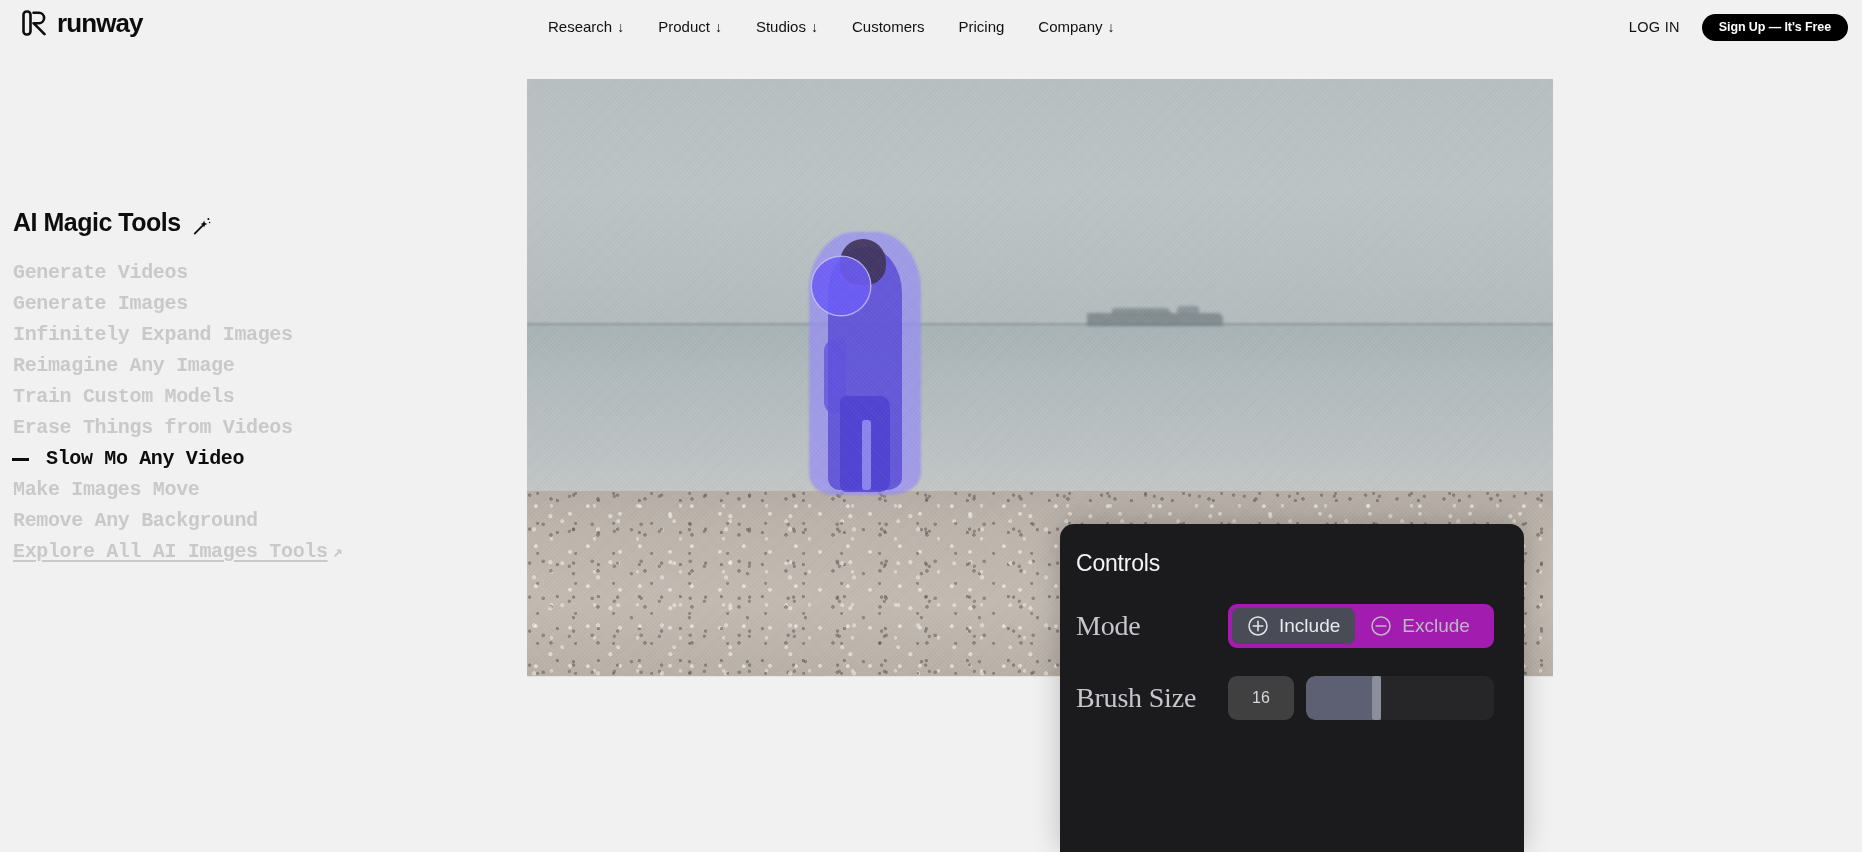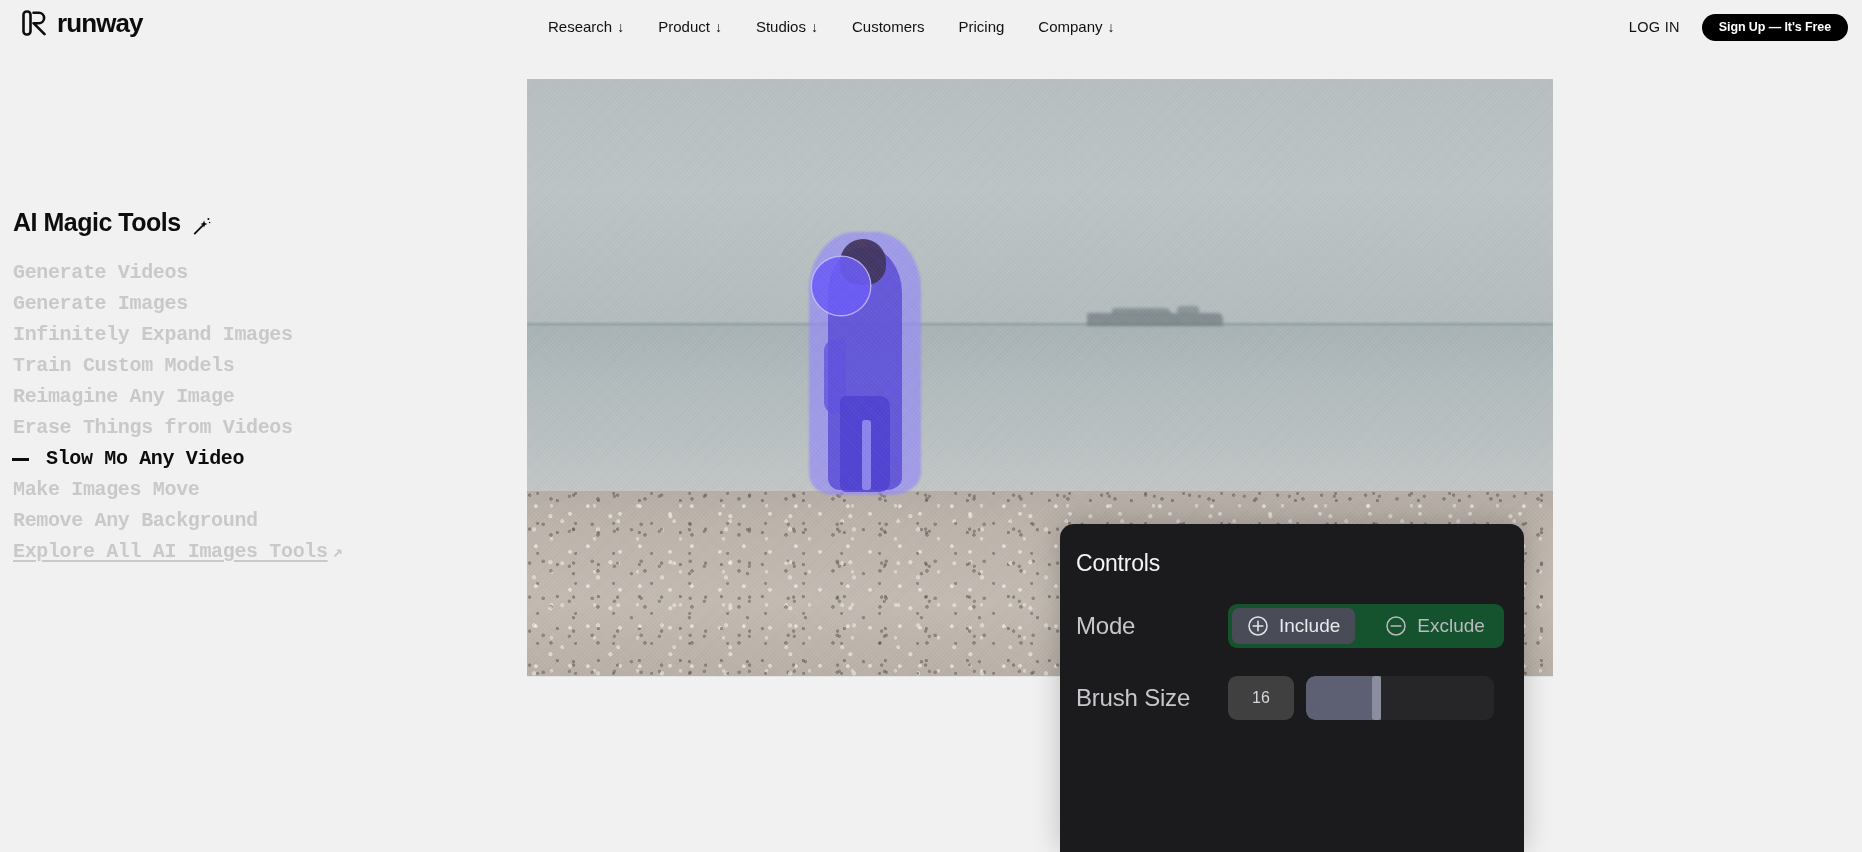--- a/index.html
+++ b/index.html
@@ -167,26 +167,26 @@
     border-radius:14px 14px 0 0;
     padding:26px 30px 0 16px;
     color:#e8e8ea;
     box-shadow:0 -2px 28px rgba(0,0,0,.22);
   }
   .controls-title { font-size:23px; font-weight:400; color:#f4f4f6; letter-spacing:-0.2px; }
 
   .ctl-row { display:flex; align-items:center; height:46px; margin-top:26px; }
   .ctl-label {
     width:152px; flex:none;
-    font-size:24px; font-weight:400; color:#c6c7cc; letter-spacing:-0.2px;
+    font-size:28px; font-weight:400; color:#c6c7cc; letter-spacing:-0.2px;font-family:Liberation Serif, serif;
   }
 
   .seg {
-    display:flex; align-items:center; gap:15px;
-    background:#14532d; border-radius:9px; padding:4px;
+    display:flex; align-items:center; gap:0;
+    background:#a21caf; border-radius:9px; padding:4px;
     height:44px; flex:1;
   }
   .seg-btn {
     display:flex; align-items:center; gap:10px;
     height:36px; padding:0 15px; border-radius:7px;
     background:transparent; border:none; cursor:pointer;
     font-family:inherit; font-size:19px; color:#b9bac0; white-space:nowrap;
   }
   .seg-btn.on { background:#494b57; color:#e9eaf0; }
   .seg-ico { width:22px; height:22px; flex:none; }
@@ -280,24 +280,24 @@
     <div class="tool-item">
       <span class="lbl">Generate Videos</span>
     </div>
     <div class="tool-item">
       <span class="lbl">Generate Images</span>
     </div>
     <div class="tool-item">
       <span class="lbl">Infinitely Expand Images</span>
     </div>
     <div class="tool-item">
+      <span class="lbl">Reimagine Any Image</span>
+    </div>
+    <div class="tool-item">
       <span class="lbl">Train Custom Models</span>
-    </div>
-    <div class="tool-item">
-      <span class="lbl">Reimagine Any Image</span>
     </div>
     <div class="tool-item">
       <span class="lbl">Erase Things from Videos</span>
     </div>
     <div class="tool-item active">
       <span class="dash"></span>
       <span class="lbl">Slow Mo Any Video</span>
     </div>
     <div class="tool-item">
       <span class="lbl">Make Images Move</span>

